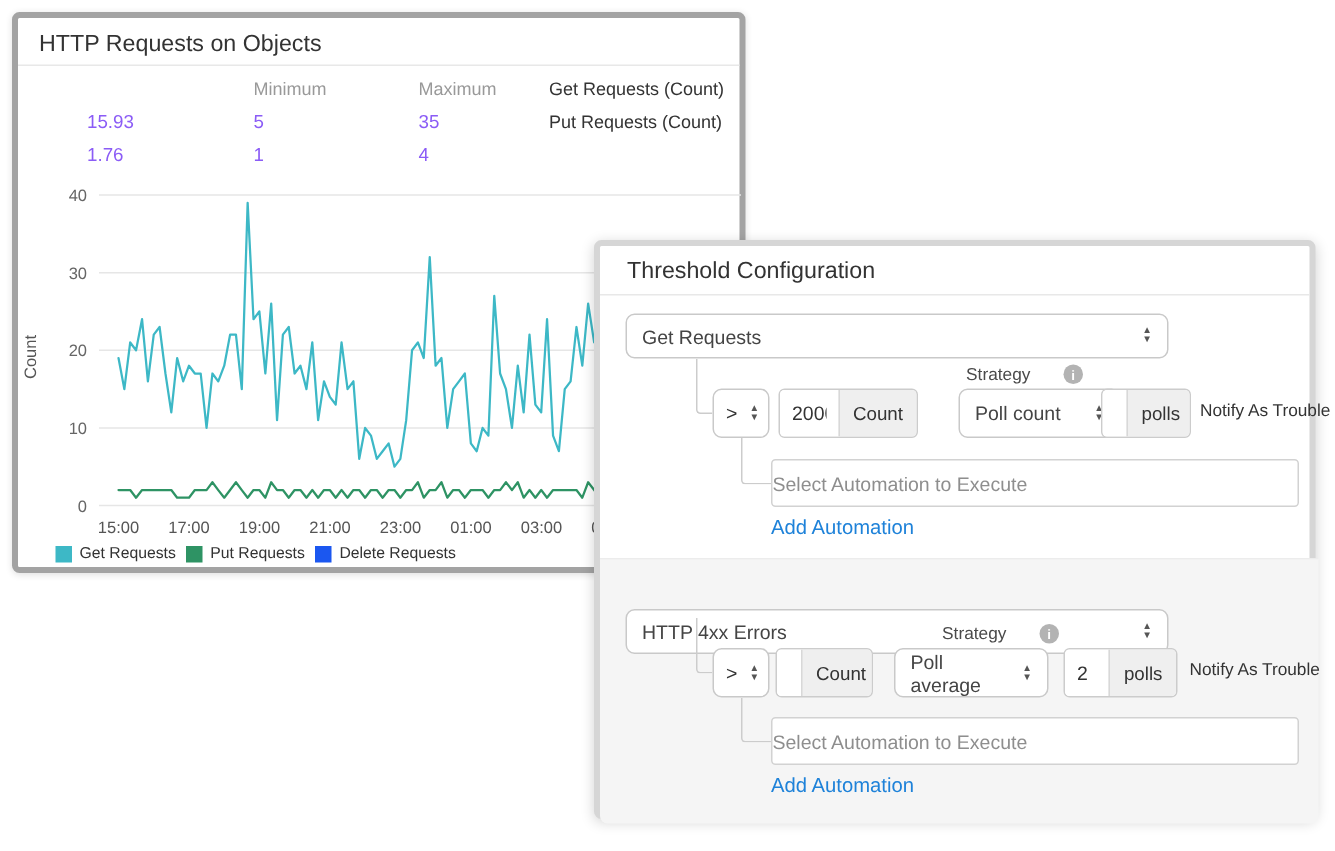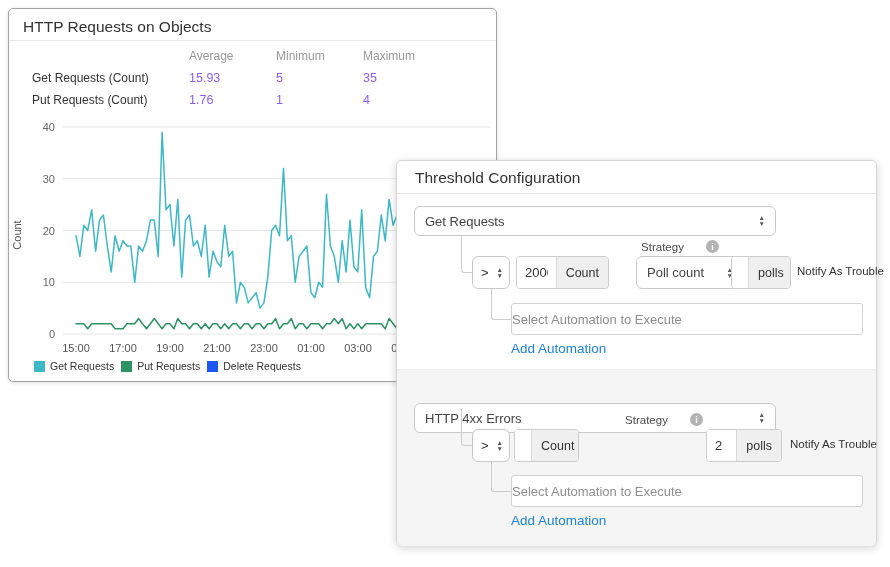--- a/index.html
+++ b/index.html
@@ -1,17 +1,17 @@
 <!DOCTYPE html>
 <html><head>
 <meta charset="utf-8">
 <style>
   * { margin:0; padding:0; box-sizing:border-box; }
   html,body { width:890px; height:567px; background:#fff; font-family:"Liberation Sans", sans-serif; overflow:hidden; }
-  .panel { position:absolute; background:#fff; border:1px solid #a3a3a3; border-radius:5px; }
+  .panel { position:absolute; background:#fff; border:4px solid #a3a3a3; border-radius:5px; }
 
   
   #chart-panel { left:8px; top:8px; width:489px; height:374px; box-shadow:0 1px 5px rgba(0,0,0,.12); z-index:1; }
   #chart-title { position:absolute; left:14px; top:9px; font-size:15.5px; font-weight:500; color:#333; }
   .hdr-divider { position:absolute; left:0; right:0; height:1px; background:#e8e8e8; }
   #chart-panel .hdr-divider { top:31px; }
   #stats-grid { position:absolute; left:23px; top:36px; display:grid; grid-template-columns:134px 110px 87px auto; }
   #stats-grid > div { height:22px; line-height:22px; font-size:12px; white-space:nowrap; }
   #stats-grid .c1 { color:#333; }
   #stats-grid .c2 { padding-left:23px; }
@@ -53,21 +53,20 @@
 </style>
 </head>
 <body>
 
 <div class="panel" id="chart-panel">
   <div id="chart-title">HTTP Requests on Objects</div>
   <div class="hdr-divider"></div>
 
   <div id="stats-grid">
     <div class="c1"></div>
-    <div class="c2 hd">Average</div>
     <div class="hd">Minimum</div>
     <div class="hd">Maximum</div>
 
     <div class="c1">Get Requests (Count)</div>
     <div class="c2 val">15.93</div>
     <div class="val">5</div>
     <div class="val">35</div>
 
     <div class="c1">Put Requests (Count)</div>
     <div class="c2 val">1.76</div>
@@ -180,20 +179,27 @@
       <span class="sel-text">&gt;</span>
       <span class="arrows">
           <span>▲</span>
           <span>▼</span>
         </span>
     </div>
     <div class="igroup" style="left:117px; top:59px; width:65px;">
       <input style="width: 26px;" value="5">
       <span class="addon">Count</span>
     </div>
+    <div class="sel poll" style="left:196px; top:59px; width:103px;">
+      <span class="sel-text">Poll average</span>
+      <span class="arrows">
+          <span>▲</span>
+          <span>▼</span>
+        </span>
+    </div>
     <div class="igroup" style="left:309px; top:59px; width:76px;">
       <input style="width: 42px;" value="2">
       <span class="addon">polls</span>
     </div>
     <span class="notify" style="left:393px; top:68px;">Notify As Trouble</span>
 
     <div class="connector" style="left:94px; top:92px; width:20px; height:30px;"></div>
     <input class="auto-input" style="left: 114px; top: 105px;" placeholder="Select Automation to Execute">
     <a class="add-link" style="left: 114px; top: 143px; color: rgb(30, 130, 217);">Add Automation</a>
   </div>

